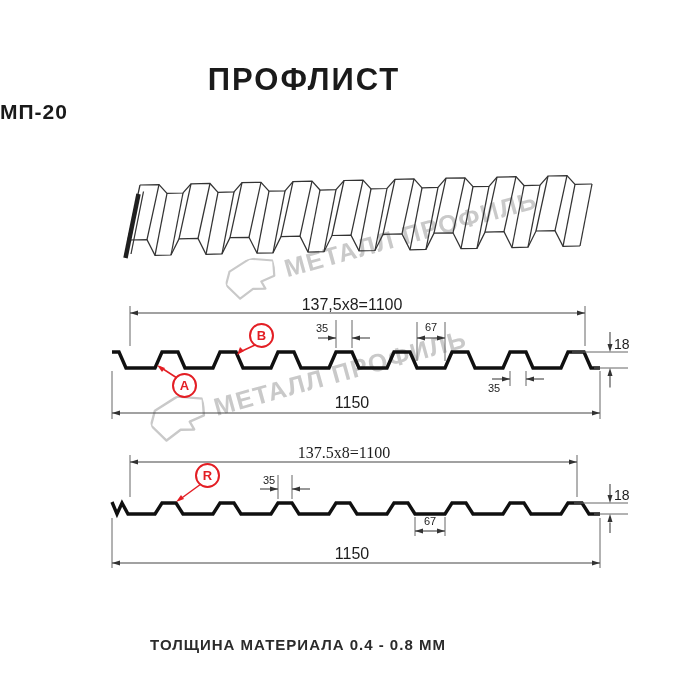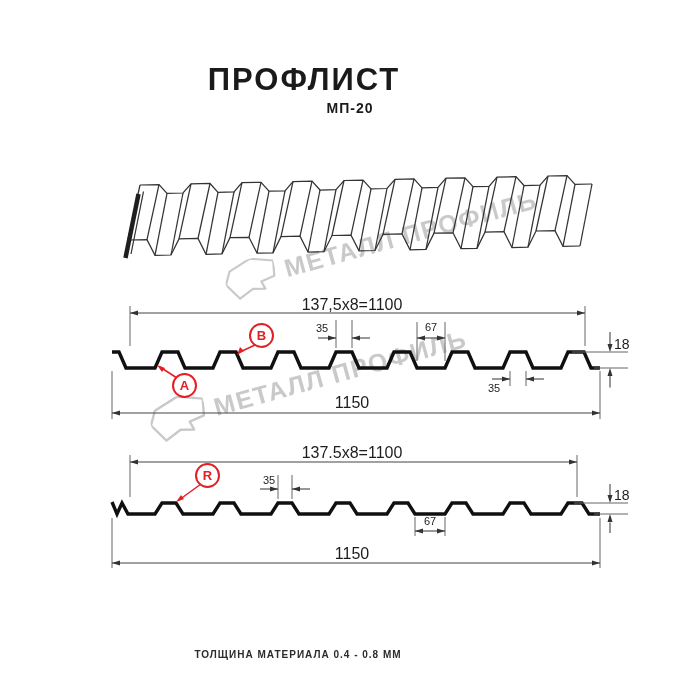--- a/index.html
+++ b/index.html
@@ -1,23 +1,23 @@
 <!DOCTYPE html>
 <html><head>
 <meta charset="utf-8">
 <style>
   html,body{margin:0;padding:0;background:#fff;}
   .canvas{position:relative;width:700px;height:700px;background:#ffffff;overflow:hidden;
           font-family:"Liberation Sans",sans-serif;}
   .title{position:absolute;top:62px;left:0;width:608px;text-align:center;
          font-weight:900;font-size:31px;letter-spacing:2px;color:#1a1a1a;z-index:3;}
-  .subtitle{position:absolute;top:100px;left:0;width:700px;text-align:center;
-         font-weight:700;font-size:14px;letter-spacing:1px;color:#1a1a1a;z-index:3;}
-  .footer{position:absolute;top:649px;left:0;width:596px;text-align:center;
-         font-weight:700;font-size:10px;letter-spacing:1px;color:#2b2b2b;z-index:3;}
+  .subtitle{position:absolute;top:100px;left:0;width:700px;text-align:left;
+         font-weight:700;font-size:21px;letter-spacing:1px;color:#1a1a1a;z-index:3;}
+  .footer{position:absolute;top:636px;left:0;width:596px;text-align:center;
+         font-weight:700;font-size:15px;letter-spacing:1px;color:#2b2b2b;z-index:3;}
   .wm{position:absolute;display:flex;align-items:center;gap:9px;color:#c9c9c9;
       transform-origin:left center;transform:rotate(-15.5deg);z-index:1;}
   .wm span{font-weight:700;font-size:25px;letter-spacing:1.5px;white-space:nowrap;color:#c9c9c9;}
   #gfx{position:absolute;left:0;top:0;z-index:2;}
   .dimlabel{position:absolute;font-size:11px;color:#1d1d1d;white-space:nowrap;
             transform:translateX(-50%);z-index:3;}
   .dimlabel.big{font-size:16px;}
   .dimlabel.small{font-size:14px;transform:none;text-align:center;}
   .marker{position:absolute;width:21px;height:21px;border:2.5px solid #e31e24;border-radius:50%;
           color:#e31e24;font-weight:700;font-size:13px;line-height:21px;text-align:center;z-index:3;}
@@ -187,21 +187,21 @@
     </g>
   </svg>
 
   <div class="dimlabel big" style="left:352px;top:296px;">137,5x8=1100</div>
   <div class="dimlabel big" style="left:352px;top:394px;">1150</div>
   <div class="dimlabel" style="left:322px;top:322px;">35</div>
   <div class="dimlabel" style="left:431px;top:321px;">67</div>
   <div class="dimlabel" style="left:494px;top:382px;">35</div>
   <div class="dimlabel small" style="left:614px;top:336px;">18</div>
 
-  <div class="dimlabel big" style="left:352px;top:444px;">137.5x8=1100</div>
+  <div class="dimlabel big" style="left:344px;top:444px;font-family:Liberation Serif, serif;">137.5x8=1100</div>
   <div class="dimlabel big" style="left:352px;top:545px;">1150</div>
   <div class="dimlabel" style="left:269px;top:474px;">35</div>
   <div class="dimlabel" style="left:430px;top:515px;">67</div>
   <div class="dimlabel small" style="left:614px;top:487px;">18</div>
 
   <div class="marker" style="left:172px;top:373px;">A</div>
   <div class="marker" style="left:249px;top:323px;">B</div>
   <div class="marker" style="left:195px;top:463px;">R</div>
 
   <div class="footer">ТОЛЩИНА МАТЕРИАЛА 0.4 - 0.8 ММ</div>

